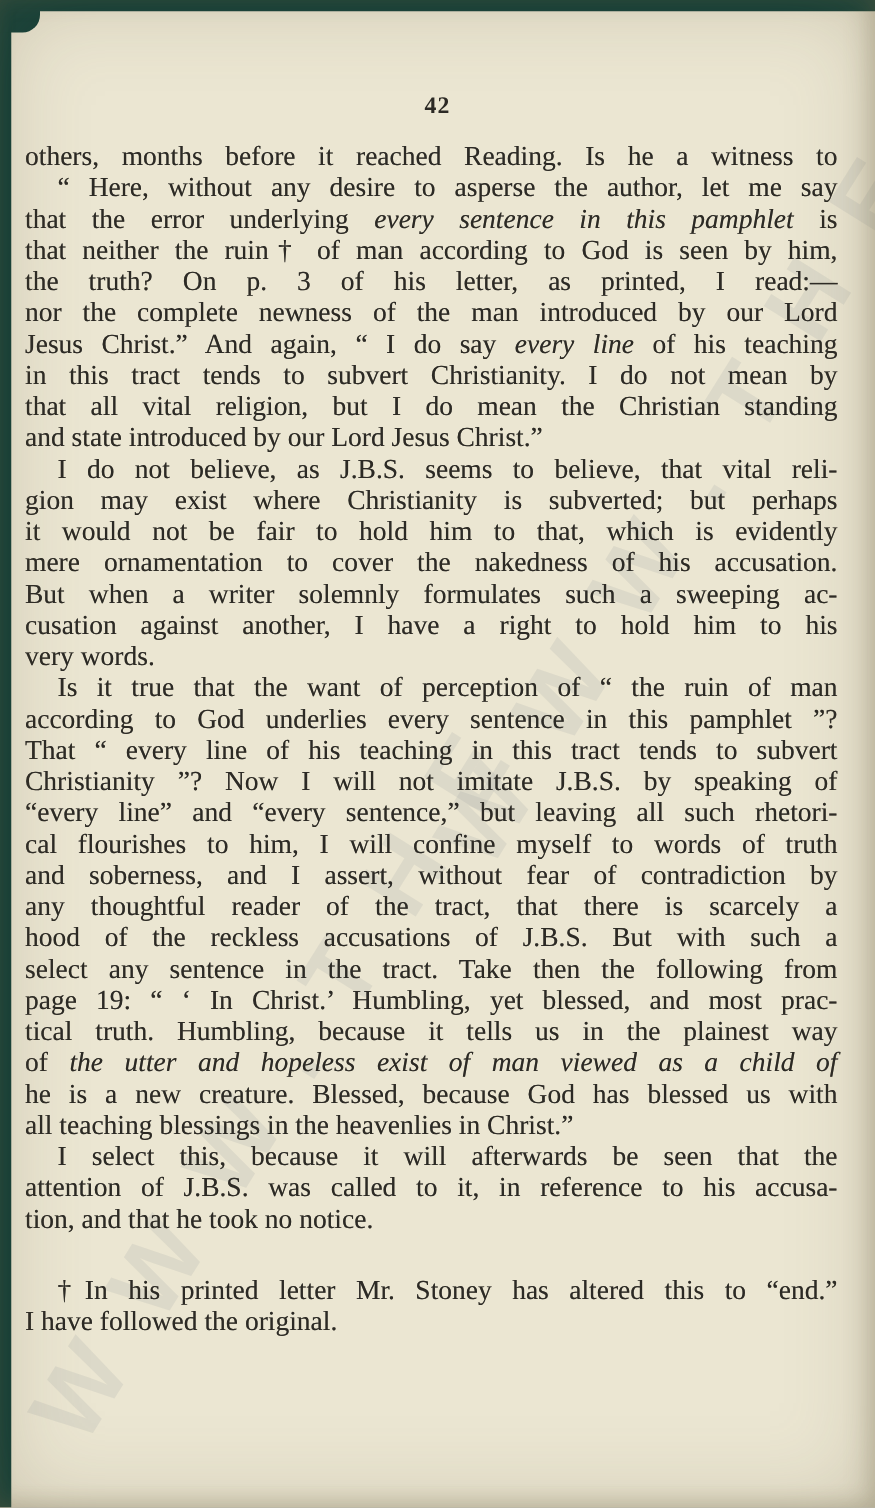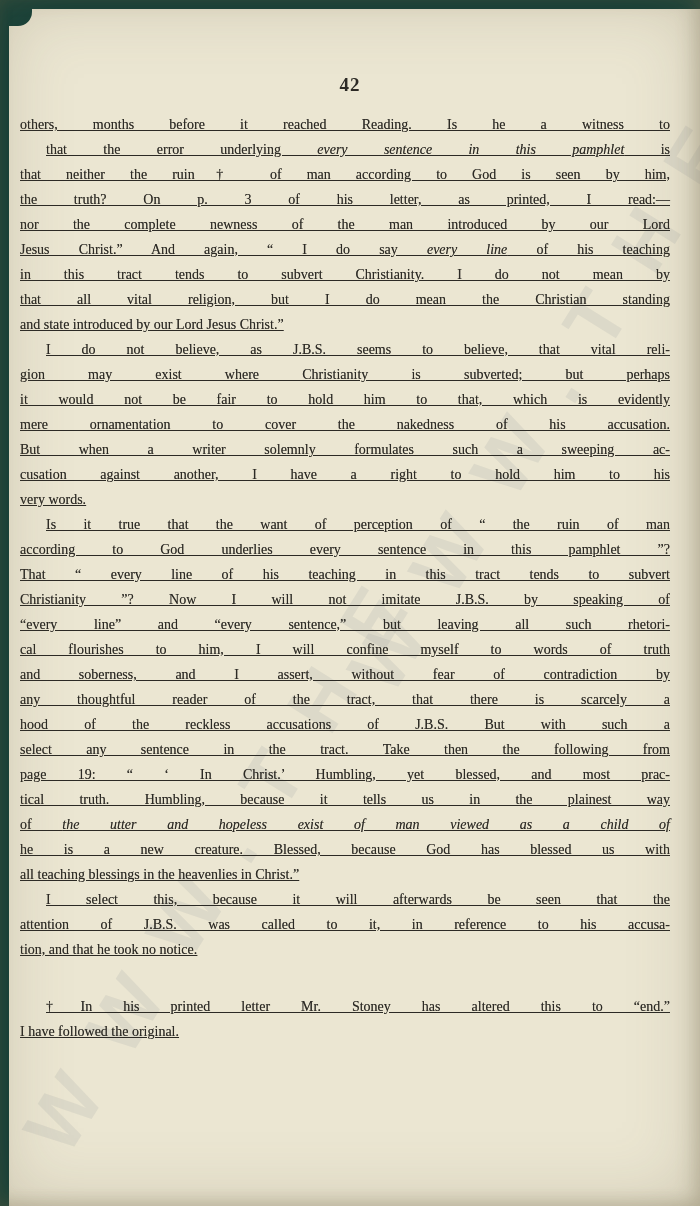--- a/index.html
+++ b/index.html
@@ -40,24 +40,23 @@
   .page-number{
     position:absolute;left:0;top:74px;width:100%;
     text-align:center;
     font-size:19px;font-weight:bold;
     letter-spacing:1px;
     color:var(--ink,#2c2a25);
   }
   .text-block{
     position:absolute;left:20px;right:30px;top:112px;
     color:var(--ink,#2c2a25);
-    font-size:14px;
+    font-size:22px;
     line-height:25px;
     text-shadow:0 0 0.5px rgba(44,42,37,0.55);
-    text-decoration:underline;
   }
   .para{margin:0;}
   .para.indent .line:first-child{text-indent:26px;}
   .para.footnote{margin-top:32px;}
   .line{
     text-align:justify;
     text-align-last:justify;
   }
   .line.last{
     text-align-last:left;
@@ -88,20 +87,21 @@
   <div class="edge-left"></div>
   <div class="edge-corner"></div>
 
   <div class="page-number">42</div>
 
   <div class="text-block">
       <div class="para">
         <div class="line"><span>others, months before it reached Reading.  Is he a witness to</span></div>
       </div>
       <div class="para indent">
+        <div class="line"><span>“ Here, without any desire to asperse the author, let me say</span></div>
         <div class="line"><span>that the error underlying </span><span class="it">every sentence in this pamphlet</span><span> is</span></div>
         <div class="line"><span>that neither the ruin† of man according to God is seen by him,</span></div>
         <div class="line"><span>the truth?  On p. 3 of his letter, as printed, I read:—</span></div>
         <div class="line"><span>nor the complete newness of the man introduced by our Lord</span></div>
         <div class="line"><span>Jesus Christ.”  And again, “ I do say </span><span class="it">every line</span><span> of his teaching</span></div>
         <div class="line"><span>in this tract tends to subvert Christianity.  I do not mean by</span></div>
         <div class="line"><span>that all vital religion, but I do mean the Christian standing</span></div>
         <div class="line last"><span>and state introduced by our Lord Jesus Christ.”</span></div>
       </div>
       <div class="para indent">

